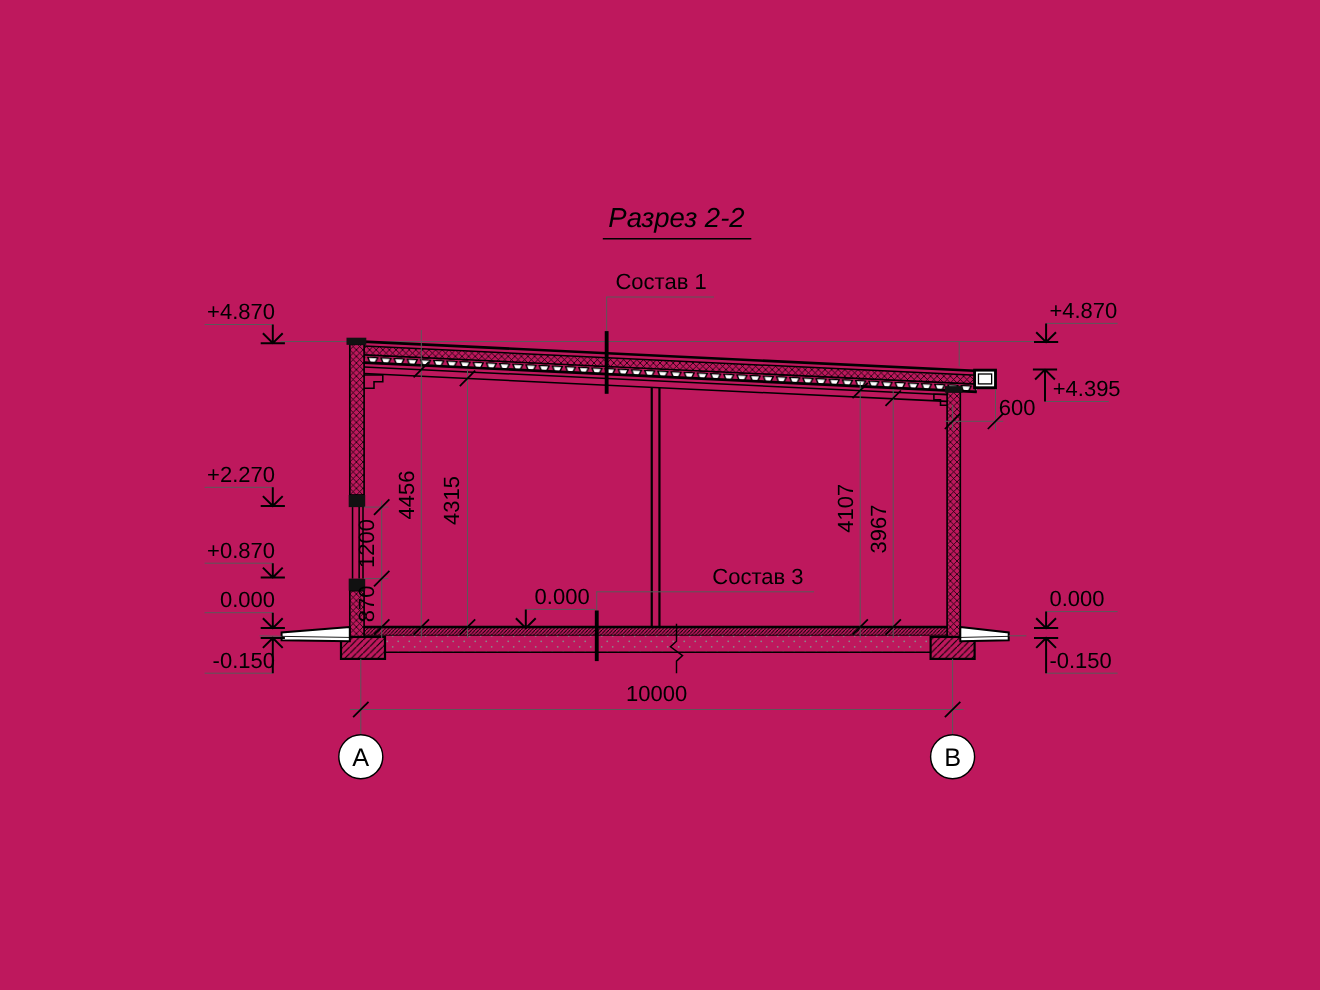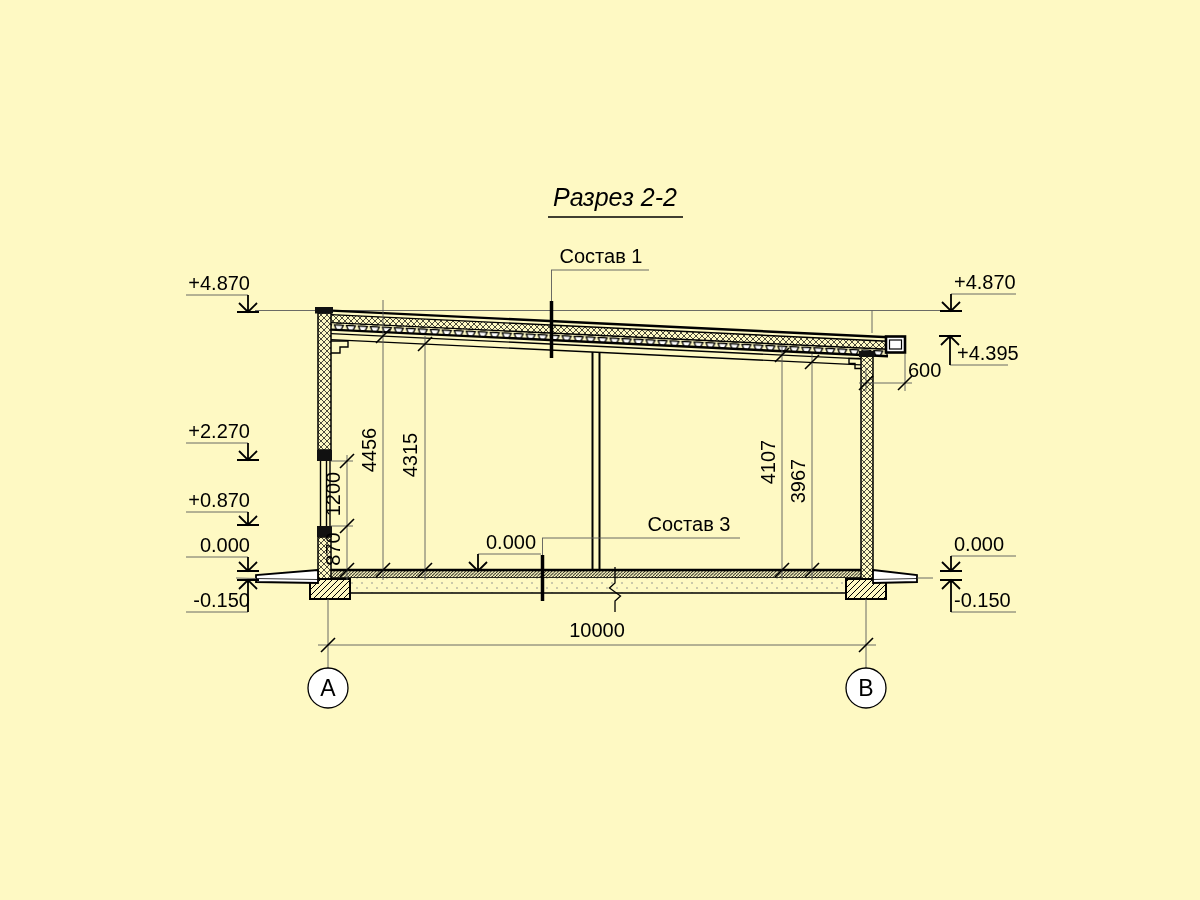--- a/index.html
+++ b/index.html
@@ -1,16 +1,16 @@
 <!DOCTYPE html>
 <html><head>
 <meta charset="utf-8">
 <style>
   html,body{margin:0;padding:0;background:#fff;}
-  .page{width:1200px;height:900px;background:#fef9c3;position:relative;overflow:hidden;}
+  .page{width:1200px;height:900px;background:#be185d;position:relative;overflow:hidden;}
   svg{display:block;}
   text{font-family:"Liberation Sans","DejaVu Sans",sans-serif;fill:#000;}
   .t-dim{font-size:20px;}
   .t-title{font-size:25px;font-style:italic;}
   .t-axis{font-size:23px;}
   .thin{stroke:#5a5a5a;stroke-width:0.9;fill:none;}
   .med{stroke:#000;stroke-width:1.4;fill:none;}
   .bold{stroke:#000;stroke-width:2.4;fill:none;}
   .tick{stroke:#000;stroke-width:1.6;fill:none;}
   .mark{stroke:#000;stroke-width:1.8;fill:none;}

